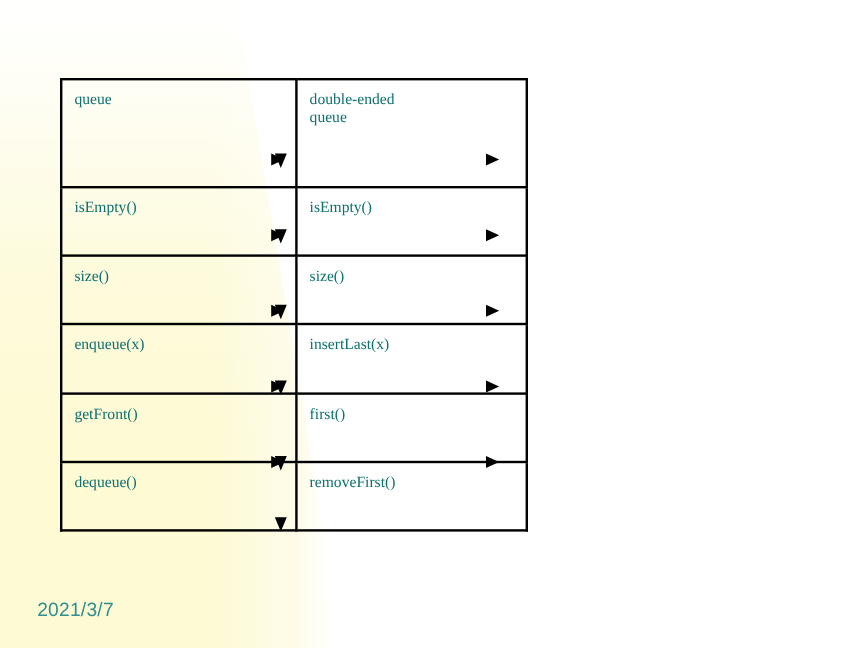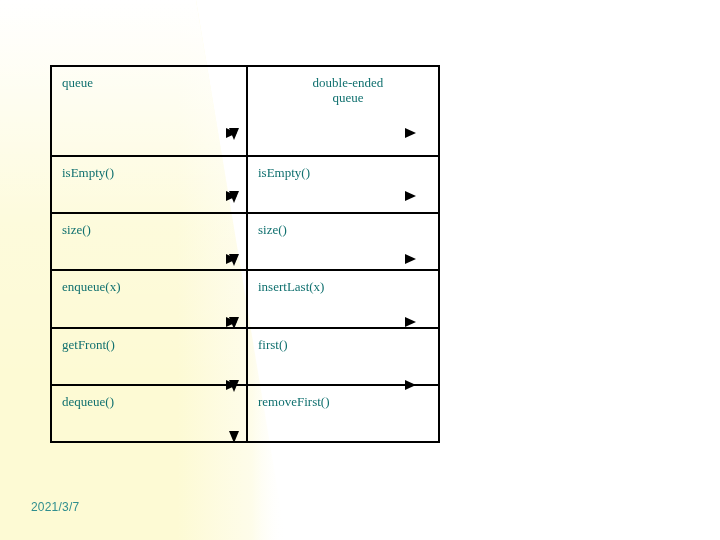--- a/index.html
+++ b/index.html
@@ -64,42 +64,41 @@
   table.cmp td.col-b { width: 180px; }
 
   td.hdr-a {
     font-size: 11px;
   }
   td.hdr-b {
     font-family: "Liberation Sans", sans-serif;
     font-size: 19px;
     line-height: 1.18;
     color: #1a8b8b;
-    text-align: center;
     padding: 8px 6px 0 6px;
     font-weight: normal;
   }
 
   
   #arrow-overlay {
     position: absolute;
     left: 0;
     top: 0;
     width: 720px;
     height: 540px;
     pointer-events: none;
   }
 
   
   #footer-date {
     position: absolute;
     left: 31px;
     top: 500px;
     font-family: "Liberation Sans", sans-serif;
-    font-size: 12px;
+    font-size: 16px;
     color: #2f8e8e;
     letter-spacing: 0.2px;
   }
   #footer-page {
     position: absolute;
     right: 23px;
     top: 500px;
     font-family: "Liberation Sans", sans-serif;
     font-size: 12px;
     color: #2f8e8e;

